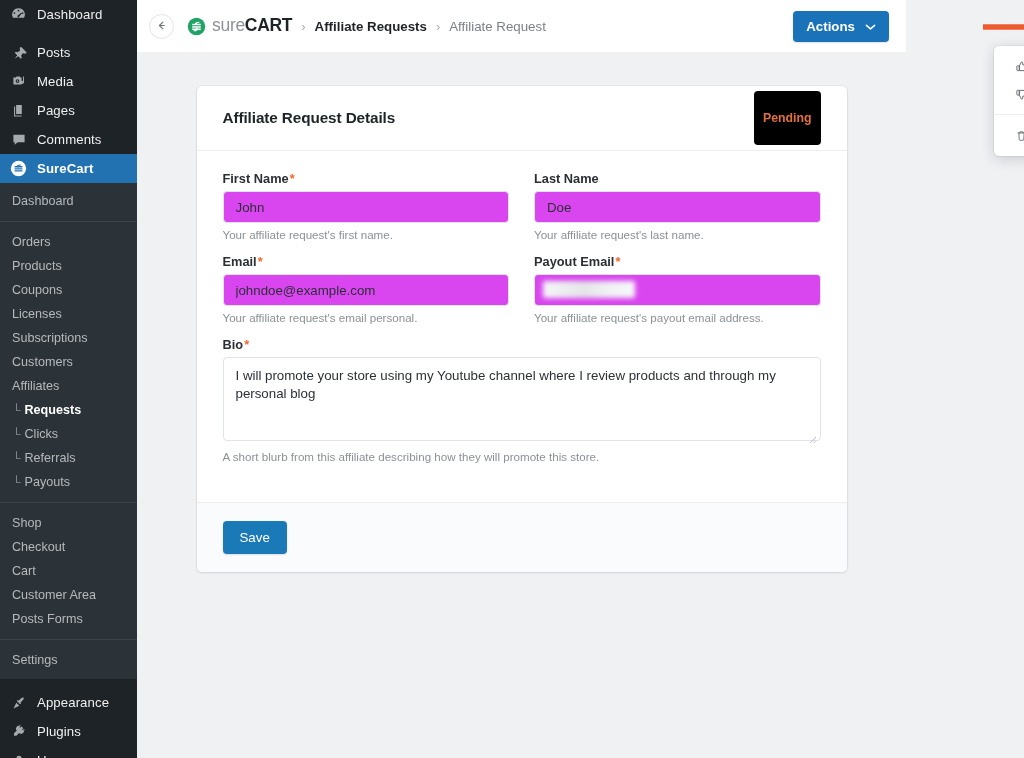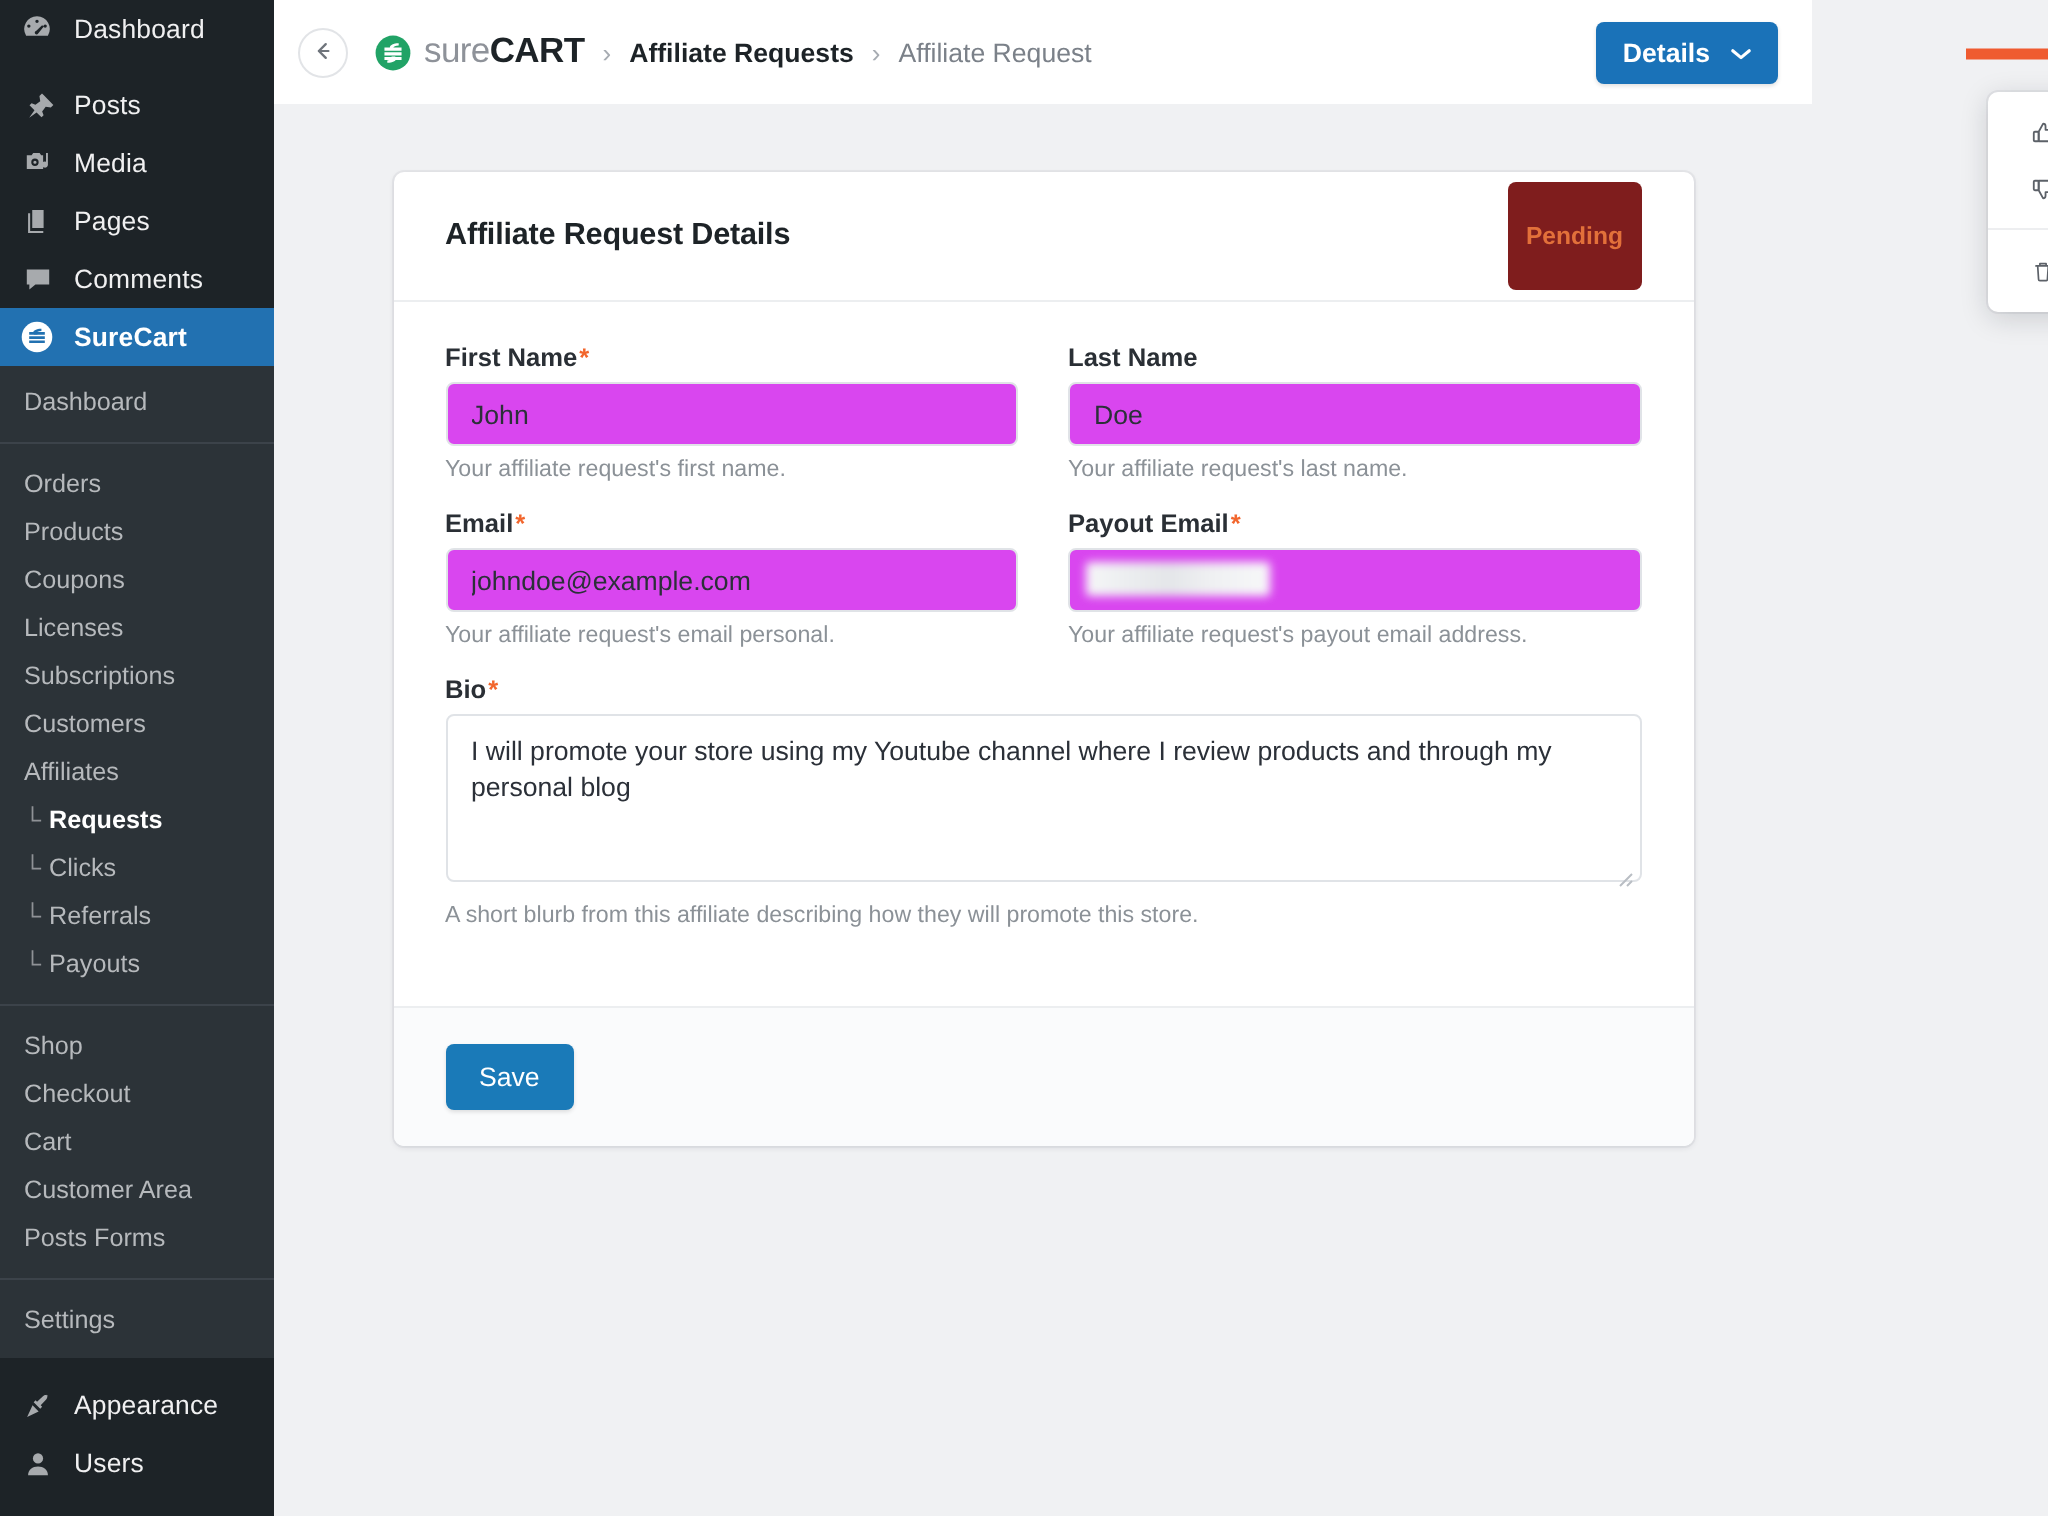--- a/index.html
+++ b/index.html
@@ -95,21 +95,21 @@
     width: 650px; background: #fff; border-radius: 5px;
     box-shadow: 0 1px 3px rgba(16,24,40,.09), 0 0 0 1px rgba(16,24,40,.045);
     overflow: hidden;
   }
   .card-head {
     height: 65px; padding: 0 26px; display: flex; align-items: center;
     justify-content: space-between; border-bottom: 1px solid #eceef0;
   }
   .card-title { font-size: 15.3px; font-weight: 700; color: #1d2327; letter-spacing: -.1px; }
   .badge {
-    background: #7f1d1d; color: #e2703a; font-size: 12.3px; font-weight: 700;
+    background: #000000; color: #e2703a; font-size: 12.3px; font-weight: 700;
     padding: 20px 9px; border-radius: 4px;
   }
   .card-body { padding: 20px 26px 26px 26px; }
 
   .grid2 { display: grid; grid-template-columns: 1fr 1fr; column-gap: 25px; }
   .flabel { font-size: 12.8px; font-weight: 700; color: #2a2f35; margin-bottom: 5px; display: block; }
   .req { color: #f2662d; font-weight: 700; margin-left: 1px; }
   .inp {
     width: 100%; height: 32px; border: 1px solid #e0e3e7; border-radius: 4px;
     background: #d946ef; padding: 0 11px 0 12px; font-size: 13.3px; color: #2b3038;
@@ -248,20 +248,28 @@
 
     <div class="wp-item gap-top">
       <span class="wp-ico">
         <svg width="16" height="16" viewBox="0 0 20 20" fill="#a7aaad">
             <path d="M16.3 3.7c-1-1-2.3-.6-3.2.2L9.4 7.3l-.9-.9-1.2 1.2 4.1 4.1 1.2-1.2-.9-.9 3.4-3.7c.8-.9 1.2-2.2.2-3.2ZM6.6 9.6 3.2 16.8l7.2-3.4-3.8-3.8Z"></path>
           </svg>
       </span>
       <span>Appearance</span>
     </div>
 
+    <div class="wp-item">
+      <span class="wp-ico">
+        <svg width="16" height="16" viewBox="0 0 20 20" fill="#a7aaad">
+            <path d="M13.1 3.1 11.5 4.7l-.9-.9 1.6-1.6-1-1-1.6 1.6-.8-.9-1.5 1.5a3.4 3.4 0 0 0 0 4.8l-3.5 3.5v2.9h2.9l3.5-3.5a3.4 3.4 0 0 0 4.8 0l1.5-1.5-.9-.8 1.6-1.6-1-1-1.6 1.6-.9-.9 1.6-1.6-1.1-1.2Z"></path>
+          </svg>
+      </span>
+      <span>Plugins</span>
+    </div>
 
     <div class="wp-item">
       <span class="wp-ico">
         <svg width="16" height="16" viewBox="0 0 20 20" fill="#a7aaad">
             <circle cx="10" cy="6.5" r="3.2"></circle>
             <path d="M3.8 17c0-3.4 2.8-5.4 6.2-5.4s6.2 2 6.2 5.4H3.8Z"></path>
           </svg>
       </span>
       <span>Users</span>
     </div>
@@ -292,21 +300,21 @@
       </div>
 
       <span class="crumb-sep">›</span>
       <a class="crumb-a">Affiliate Requests</a>
       <span class="crumb-sep">›</span>
       <span class="crumb-cur">Affiliate Request</span>
 
       <span class="spacer"></span>
 
       <button class="actions-btn">
-        <span>Details</span>
+        <span>Actions</span>
         <span>
           <svg width="11" height="8" viewBox="0 0 12 8" fill="none" stroke="#fff" stroke-width="1.7" stroke-linecap="round" stroke-linejoin="round">
               <path d="M1.5 2.2 6 6l4.5-3.8"></path>
             </svg>
         </span>
       </button>
     </header>
 
     <span class="annot-arrow">
       <svg width="72" height="20" viewBox="0 0 72 20">

